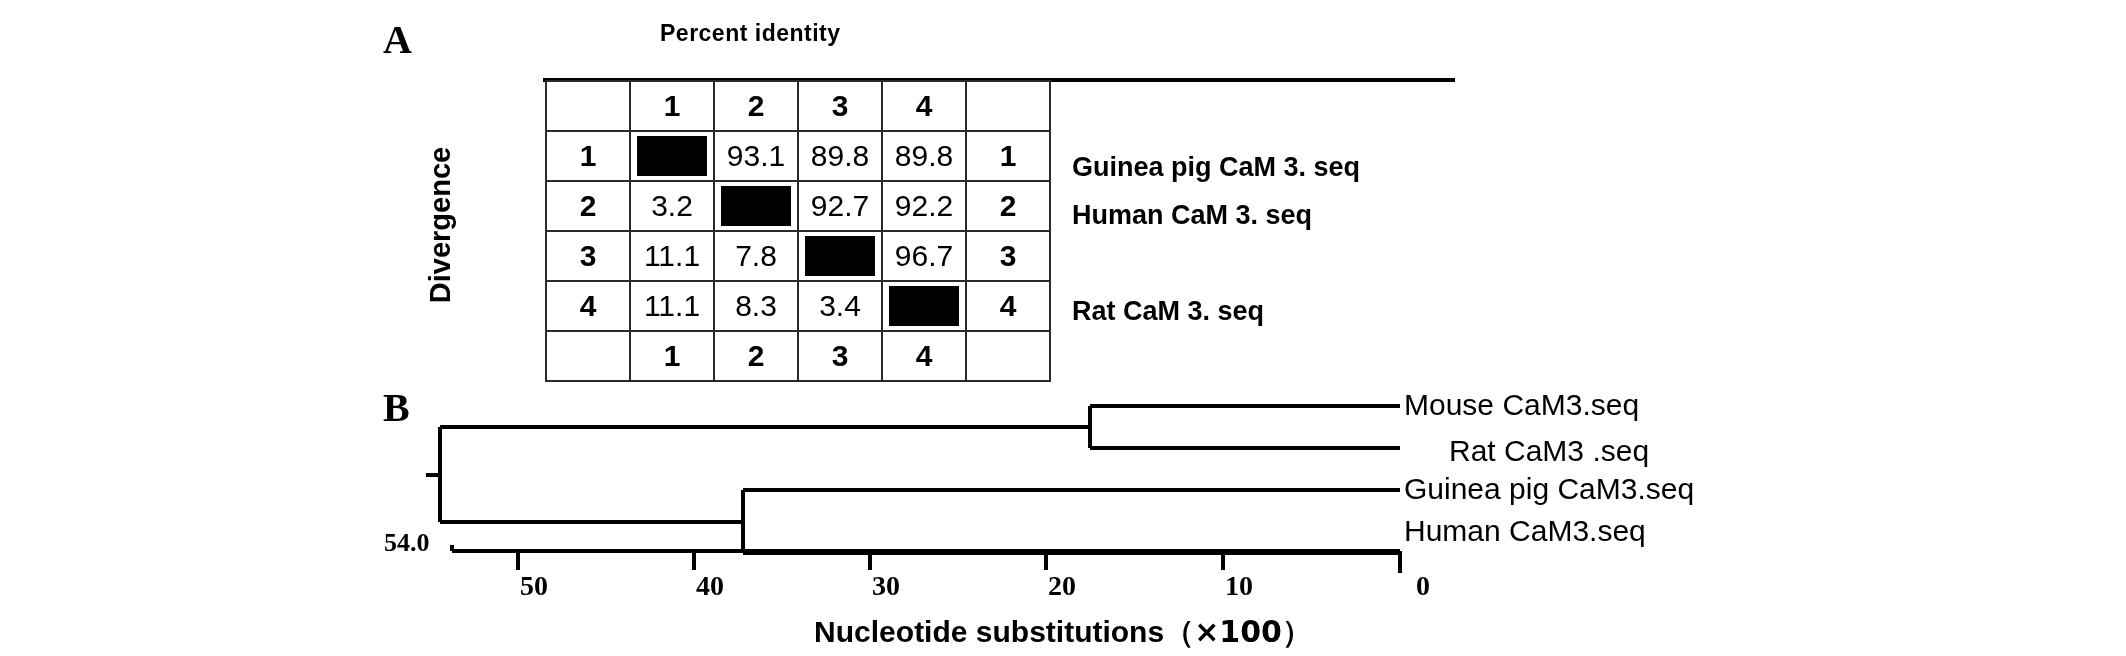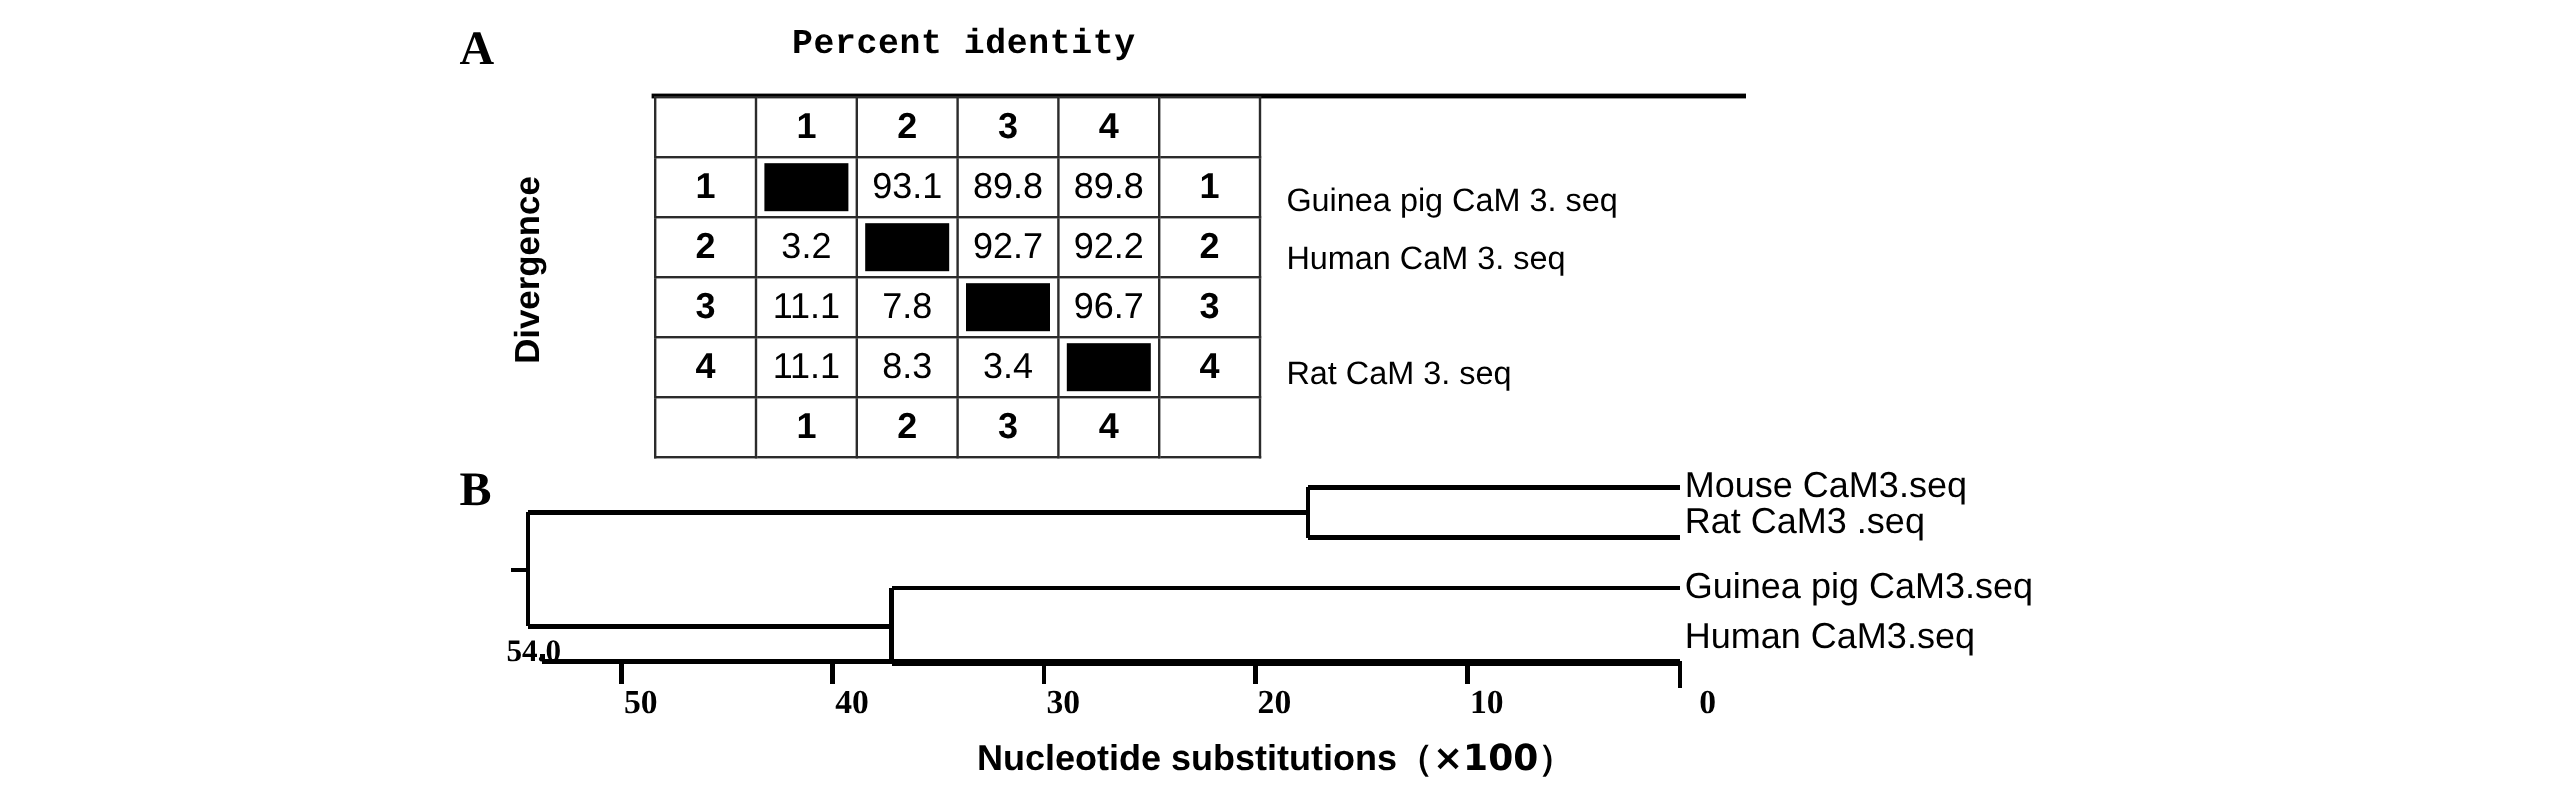--- a/index.html
+++ b/index.html
@@ -28,25 +28,24 @@
     font-weight: bold;
     font-size: 40px;
     line-height: 1;
     color: #000;
   }
 
   
   #panelA-title {
     left: 660px;
     top: 20px;
-    font-size: 29px;
+    font-size: 23px;
     font-weight: bold;
     letter-spacing: 0.5px;
     white-space: nowrap;
-    font-family: Liberation Mono, monospace;
   }
   #top-rule {
     left: 543px;
     top: 78px;
     width: 912px;
     height: 4px;
     background: #000;
   }
   #divergence-label {
     left: -6px;
@@ -94,38 +93,38 @@
   .blackbox {
     display: block;
     width: 70px;
     height: 40px;
     margin: 0 auto;
     background: #000000;
   }
 
   .species-label {
     font-size: 27px;
-    font-weight: normal;
+    font-weight: bold;
     white-space: nowrap;
     left: 1072px;
   }
 
   
   #tree-svg {
     left: 0;
     top: 0;
   }
   .tip-label {
     font-size: 30px;
     white-space: nowrap;
     left: 1404px;
     font-family: "Liberation Sans", sans-serif;
   }
   #root-value {
-    left: 422px;
+    left: 384px;
     top: 528px;
     font-family: "Liberation Serif", serif;
     font-size: 26px;
     font-weight: bold;
   }
   .axis-tick-label {
     font-family: "Liberation Serif", serif;
     font-size: 28px;
     font-weight: bold;
     text-align: right;
@@ -262,21 +261,21 @@
       <line x1="1400" y1="551" x2="1400" y2="573"></line>
       <line x1="518" y1="551" x2="518" y2="570"></line>
       <line x1="694" y1="551" x2="694" y2="570"></line>
       <line x1="870" y1="551" x2="870" y2="570"></line>
       <line x1="1046" y1="551" x2="1046" y2="570"></line>
       <line x1="1223" y1="551" x2="1223" y2="570"></line>
     </g>
   </svg>
 
   <div class="abs tip-label" style="top:388px;">Mouse CaM3.seq</div>
-  <div class="abs tip-label" style="top:418px;">Rat CaM3 .seq</div>
+  <div class="abs tip-label" style="top:434px;margin-left:45px;">Rat CaM3 .seq</div>
   <div class="abs tip-label" style="top:472px;">Guinea pig CaM3.seq</div>
   <div class="abs tip-label" style="top:514px;">Human CaM3.seq</div>
 
   <div class="abs" id="root-value">54.0</div>
 
   <div class="abs axis-tick-label" style="left:488px;">50</div>
   <div class="abs axis-tick-label" style="left:664px;">40</div>
   <div class="abs axis-tick-label" style="left:840px;">30</div>
   <div class="abs axis-tick-label" style="left:1016px;">20</div>
   <div class="abs axis-tick-label" style="left:1193px;">10</div>

